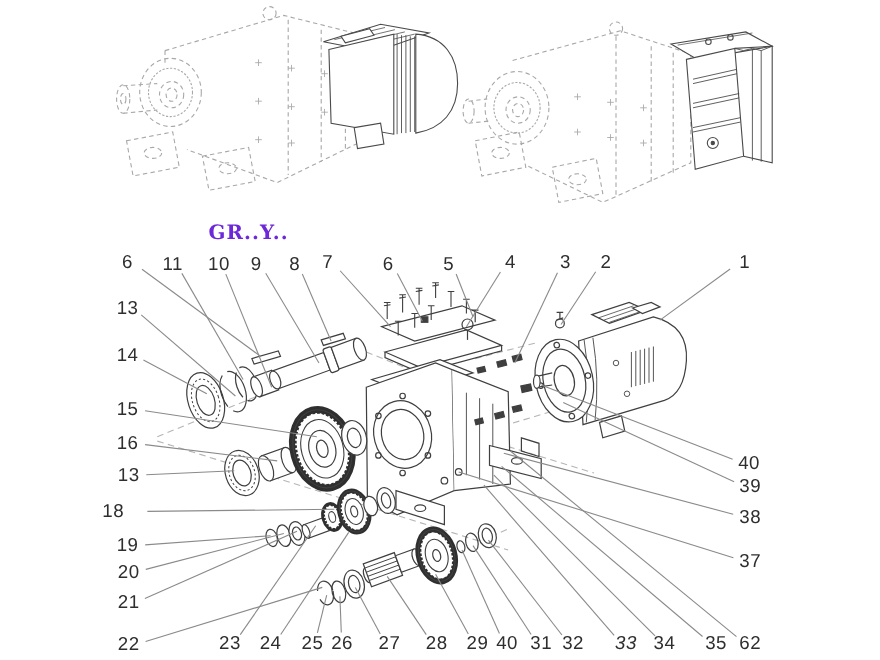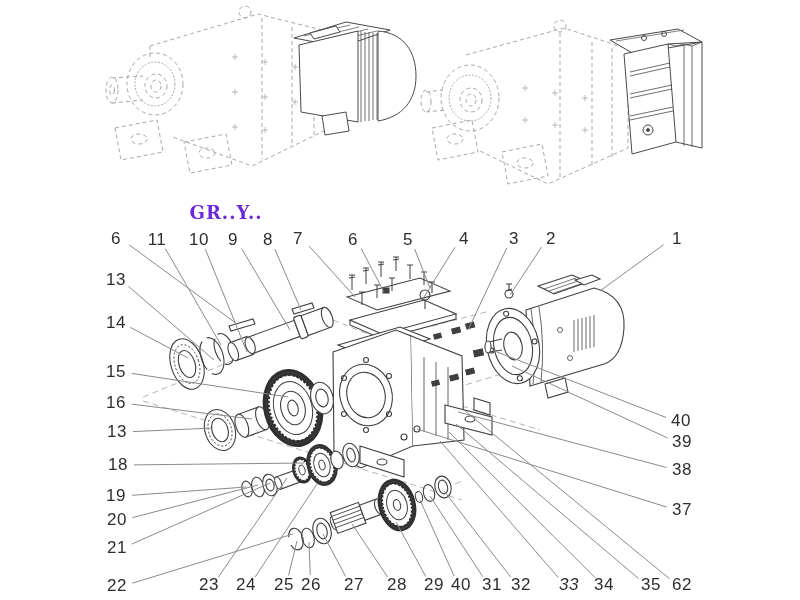--- a/index.html
+++ b/index.html
@@ -328,21 +328,21 @@
       <span class="callout" style="left: 408px; top: 240px;">5</span>
       <span class="callout" style="left: 464px; top: 239px;">4</span>
       <span class="callout" style="left: 514px; top: 239px;">3</span>
       <span class="callout" style="left: 551px; top: 239px;">2</span>
       <span class="callout" style="left: 677px; top: 239px;">1</span>
       <span class="callout" style="left: 116px; top: 280px;">13</span>
       <span class="callout" style="left: 116px; top: 323px;">14</span>
       <span class="callout" style="left: 116px; top: 372px;">15</span>
       <span class="callout" style="left: 116px; top: 403px; text-align: center;">16</span>
       <span class="callout" style="left: 117px; top: 432px;">13</span>
-      <span class="callout" style="left: 118px; top: 465px;">18</span>
+      <span class="callout" style="left: 103px; top: 465px;">18</span>
       <span class="callout" style="left: 116px; top: 496px;">19</span>
       <span class="callout" style="left: 117px; top: 520px;">20</span>
       <span class="callout" style="left: 117px; top: 548px;">21</span>
       <span class="callout" style="left: 117px; top: 586px;">22</span>
       <span class="callout" style="left: 209px; top: 585px;">23</span>
       <span class="callout" style="left: 246px; top: 585px;">24</span>
       <span class="callout" style="left: 284px; top: 585px;">25</span>
       <span class="callout" style="left: 311px; top: 585px;">26</span>
       <span class="callout" style="left: 354px; top: 585px;">27</span>
       <span class="callout" style="left: 397px; top: 585px;">28</span>

